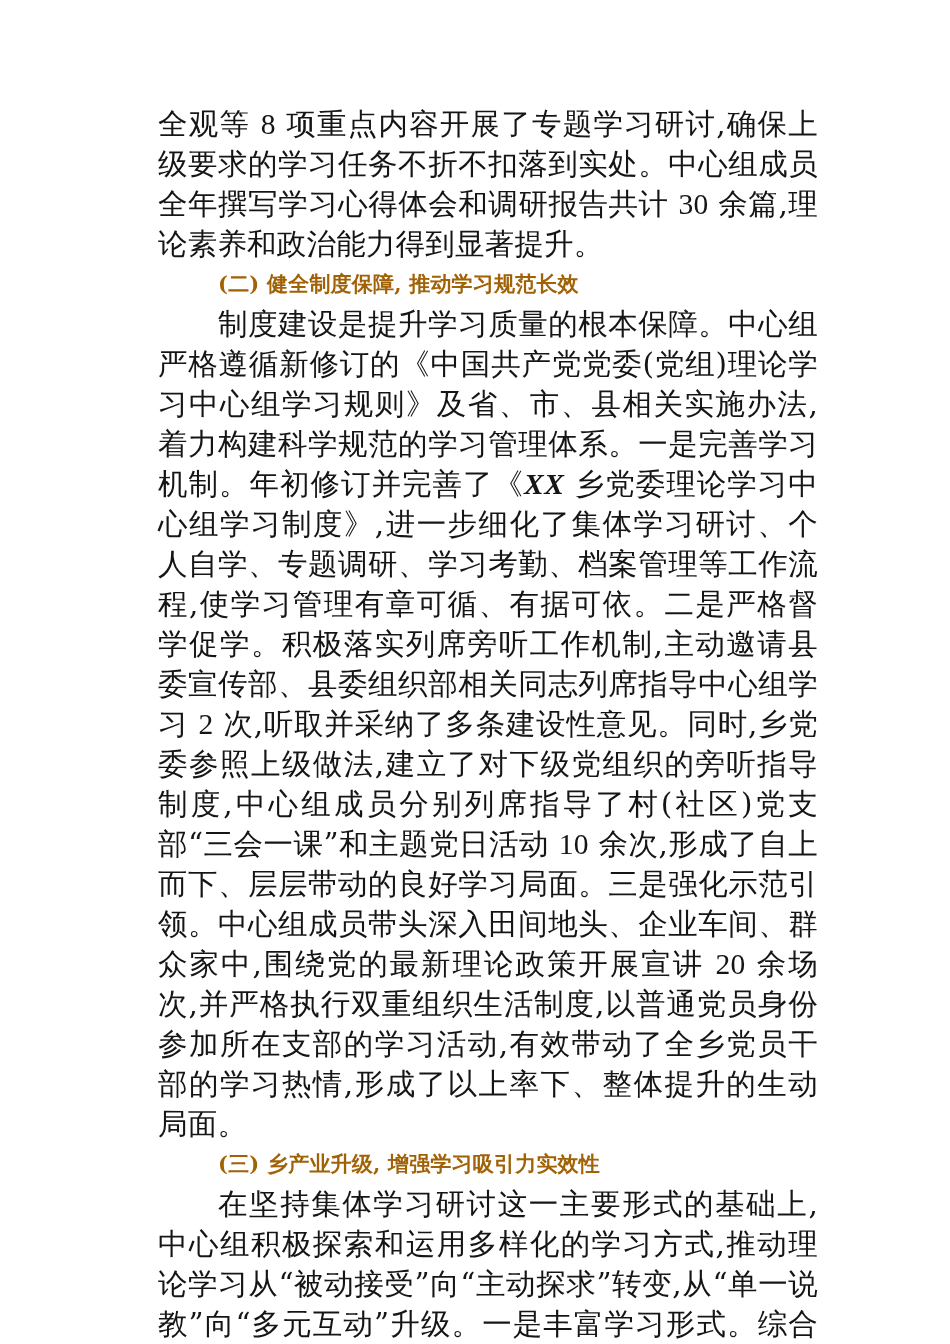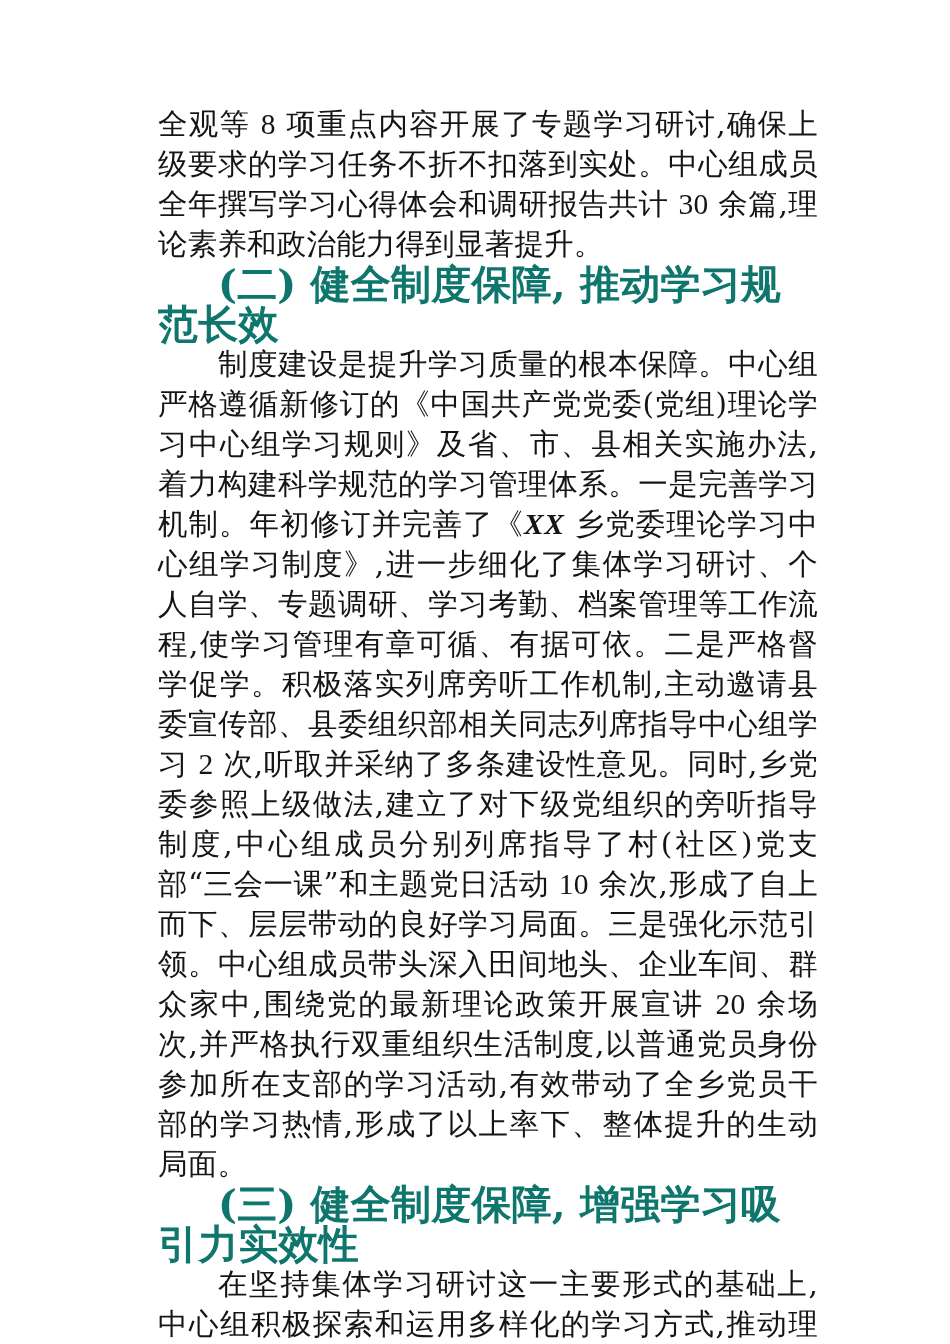--- a/index.html
+++ b/index.html
@@ -35,26 +35,26 @@
     text-indent: 0;
     letter-spacing: 0.2px;
     font-weight: 400;
     color: #151515;
   }
   p.para.indent {
     text-indent: 60px;
   }
   p.heading {
     margin: 0;
-    font-size: 40px;
+    font-size: 21px;
     line-height: 40px;
     text-indent: 60px;
     font-weight: 700;
     letter-spacing: 0.2px;
-    color: #0f766e;
+    color: #a16207;
     text-align: left;
   }
   .latin-bold {
     font-family: "Liberation Serif", "DejaVu Serif", serif;
     font-weight: 700;
     letter-spacing: 0.5px;
     font-style: italic;
   }
   .num {
     font-family: "Liberation Serif", "DejaVu Serif", serif;
@@ -66,18 +66,18 @@
 
 <div class="page">
   <div class="doc-body">
 
     <p class="para">全观等 <span class="num">8</span> 项重点内容开展了专题学习研讨,确保上级要求的学习任务不折不扣落到实处。中心组成员全年撰写学习心得体会和调研报告共计 <span class="num">30</span> 余篇,理论素养和政治能力得到显著提升。</p>
 
     <p class="heading">(二) 健全制度保障, 推动学习规范长效</p>
 
     <p class="para indent">制度建设是提升学习质量的根本保障。中心组严格遵循新修订的《中国共产党党委(党组)理论学习中心组学习规则》及省、市、县相关实施办法,着力构建科学规范的学习管理体系。一是完善学习机制。年初修订并完善了《<span class="latin-bold">XX</span> 乡党委理论学习中心组学习制度》,进一步细化了集体学习研讨、个人自学、专题调研、学习考勤、档案管理等工作流程,使学习管理有章可循、有据可依。二是严格督学促学。积极落实列席旁听工作机制,主动邀请县委宣传部、县委组织部相关同志列席指导中心组学习 <span class="num">2</span> 次,听取并采纳了多条建设性意见。同时,乡党委参照上级做法,建立了对下级党组织的旁听指导制度,中心组成员分别列席指导了村(社区)党支部“三会一课”和主题党日活动 <span class="num">10</span> 余次,形成了自上而下、层层带动的良好学习局面。三是强化示范引领。中心组成员带头深入田间地头、企业车间、群众家中,围绕党的最新理论政策开展宣讲 <span class="num">20</span> 余场次,并严格执行双重组织生活制度,以普通党员身份参加所在支部的学习活动,有效带动了全乡党员干部的学习热情,形成了以上率下、整体提升的生动局面。</p>
 
-    <p class="heading">(三) 健全制度保障, 增强学习吸引力实效性</p>
+    <p class="heading">(三) 乡产业升级, 增强学习吸引力实效性</p>
 
     <p class="para indent">在坚持集体学习研讨这一主要形式的基础上,中心组积极探索和运用多样化的学习方式,推动理论学习从“被动接受”向“主动探求”转变,从“单一说教”向“多元互动”升级。一是丰富学习形式。综合运用“专题辅导+交流研讨”“现场教学+案例分析”“线上学习+线下实践”等多种模式。例如,邀请县委党校专家就“发展新质生产力与  乡产业升级”作专题辅导;组织中心组成员赴  红色教育基地开展沉浸式党性教育,重温革命历史;利用“学习强国”</p>
 
   </div>
 </div>
 
 </body></html>

